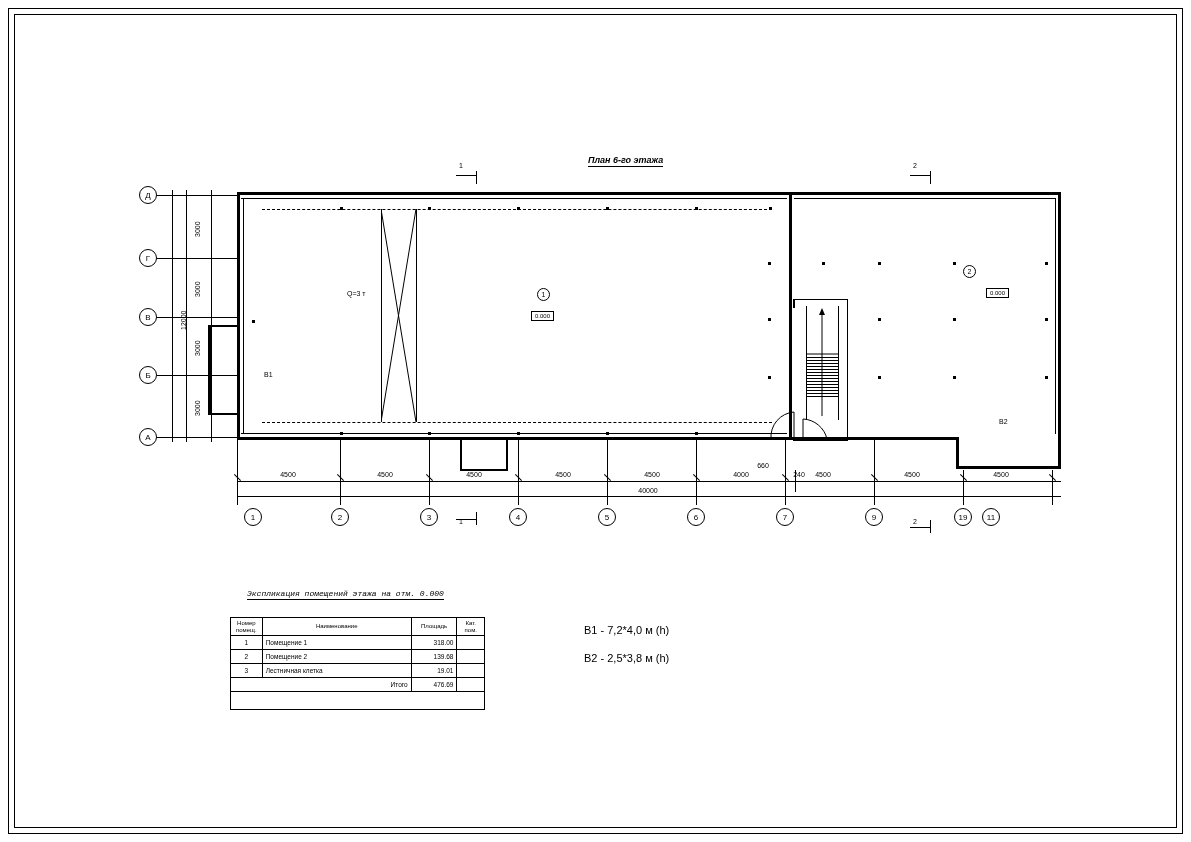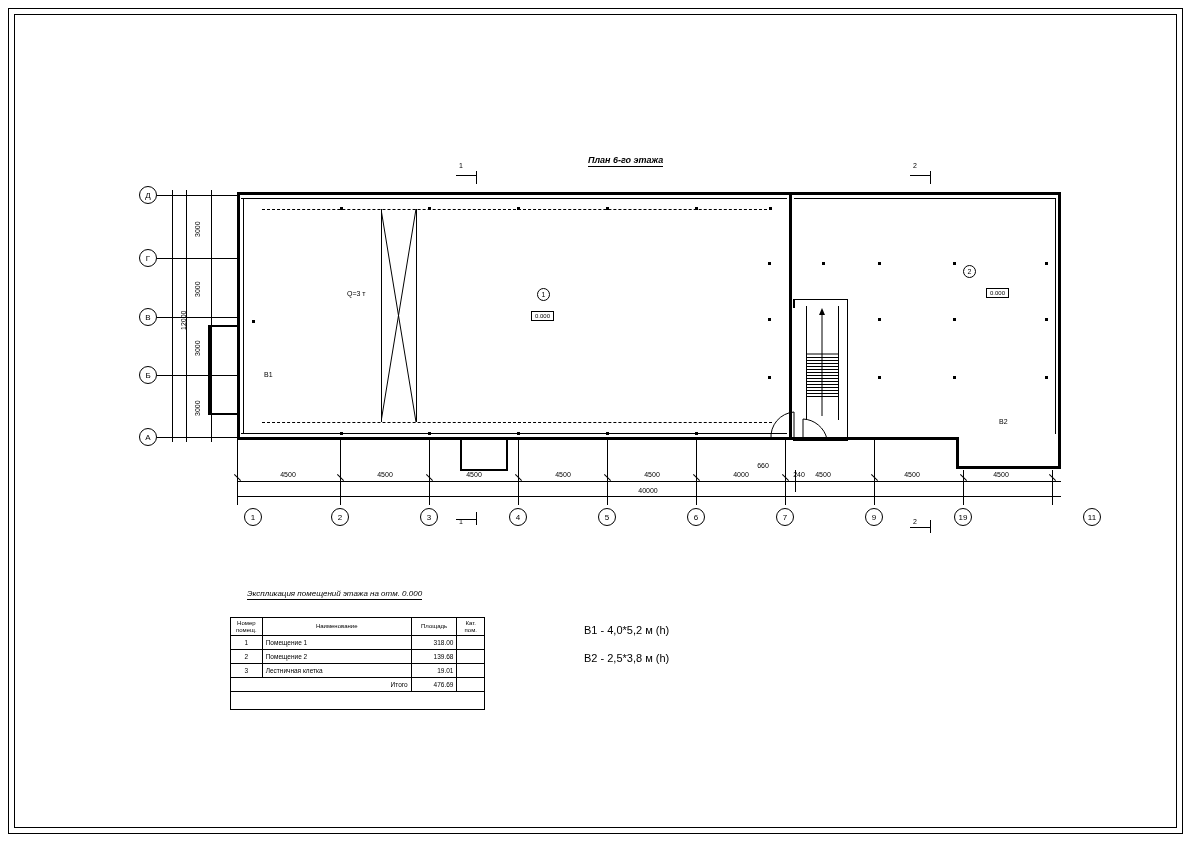--- a/index.html
+++ b/index.html
@@ -336,31 +336,31 @@
 
   <div class="circ axlbl" style="left:244px; top:508px;">1</div>
   <div class="circ axlbl" style="left:331px; top:508px;">2</div>
   <div class="circ axlbl" style="left:420px; top:508px;">3</div>
   <div class="circ axlbl" style="left:509px; top:508px;">4</div>
   <div class="circ axlbl" style="left:598px; top:508px;">5</div>
   <div class="circ axlbl" style="left:687px; top:508px;">6</div>
   <div class="circ axlbl" style="left:776px; top:508px;">7</div>
   <div class="circ axlbl" style="left:865px; top:508px;">9</div>
   <div class="circ axlbl" style="left:954px; top:508px;">19</div>
-  <div class="circ axlbl" style="left:1083px; top:508px;">11</div>
+  <div class="circ axlbl" style="left:982px; top:508px;">11</div>
 
   <div class="ln hln" style="left:456px; top:519px; width:20px;"></div>
   <div class="ln vln" style="left:476px; top:512px; height:13px;"></div>
   <div class="secmark" style="left:459px; top:518px;">1</div>
 
   <div class="ln hln" style="left:910px; top:527px; width:20px;"></div>
   <div class="ln vln" style="left:930px; top:520px; height:13px;"></div>
   <div class="secmark" style="left:913px; top:518px;">2</div>
 
-  <div class="expl-title" style="left:247px; top:589px;">Экспликация помещений этажа на отм. 0.000</div>
+  <div class="expl-title" style="left:247px; top:589px;font-family:Liberation Mono, monospace;">Экспликация помещений этажа на отм. 0.000</div>
 
   <table class="expl" style="left:230px; top:617px; width:255px;">
     <thead>
       <tr>
         <th class="c-num">Номер помещ.</th>
         <th class="c-name" style="text-align:center;">Наименование</th>
         <th class="c-area" style="text-align:center;">Площадь</th>
         <th class="c-cat">Кат. пом.</th>
       </tr>
     </thead>
@@ -387,16 +387,16 @@
         <td class="tot-lbl" colspan="2">Итого</td>
         <td class="c-area">476.69</td>
         <td class="c-cat"></td>
       </tr>
       <tr>
         <td colspan="4" style="height:18px;"></td>
       </tr>
     </tbody>
   </table>
 
-  <div class="note" style="left:584px; top:624px;">В1 -  4,0*5,2 м (h)</div>
+  <div class="note" style="left:584px; top:624px;">В1 -  7,2*4,0 м (h)</div>
   <div class="note" style="left:584px; top:652px;">В2 - 2,5*3,8 м (h)</div>
 
 </div>
 
 </body></html>

